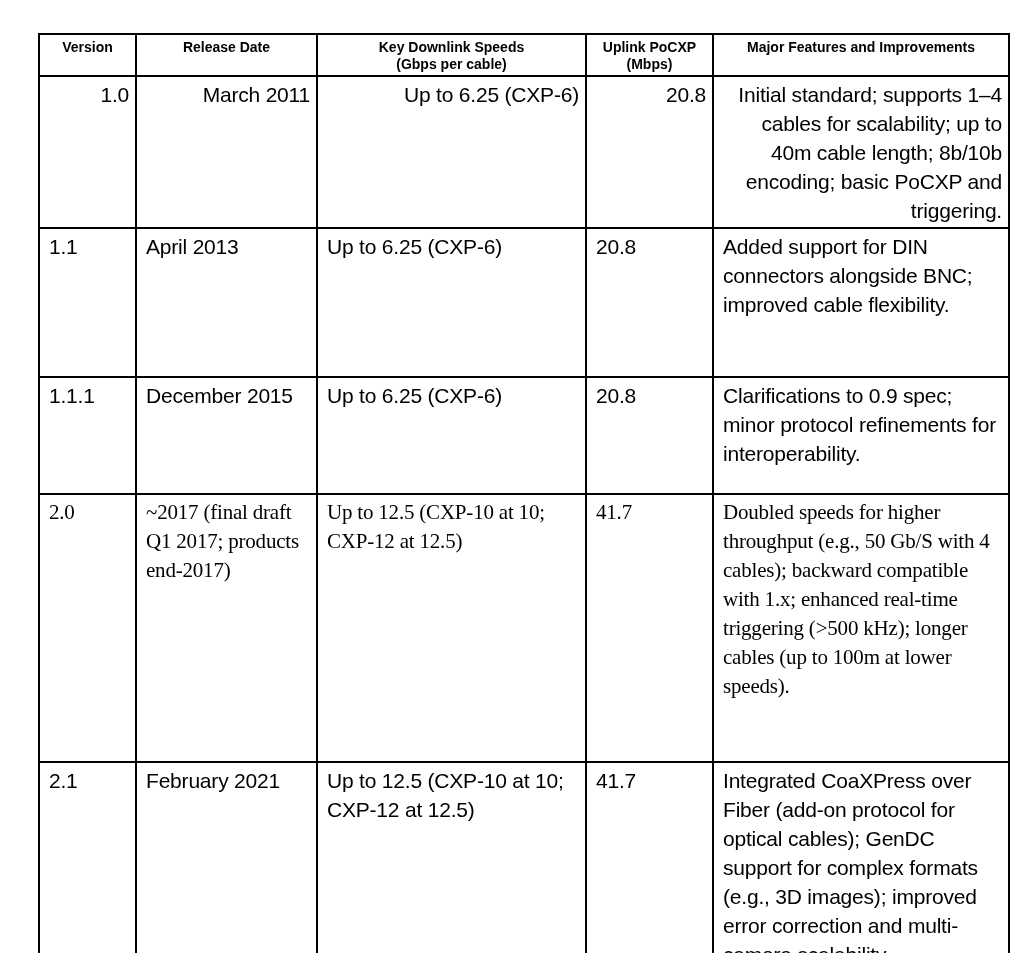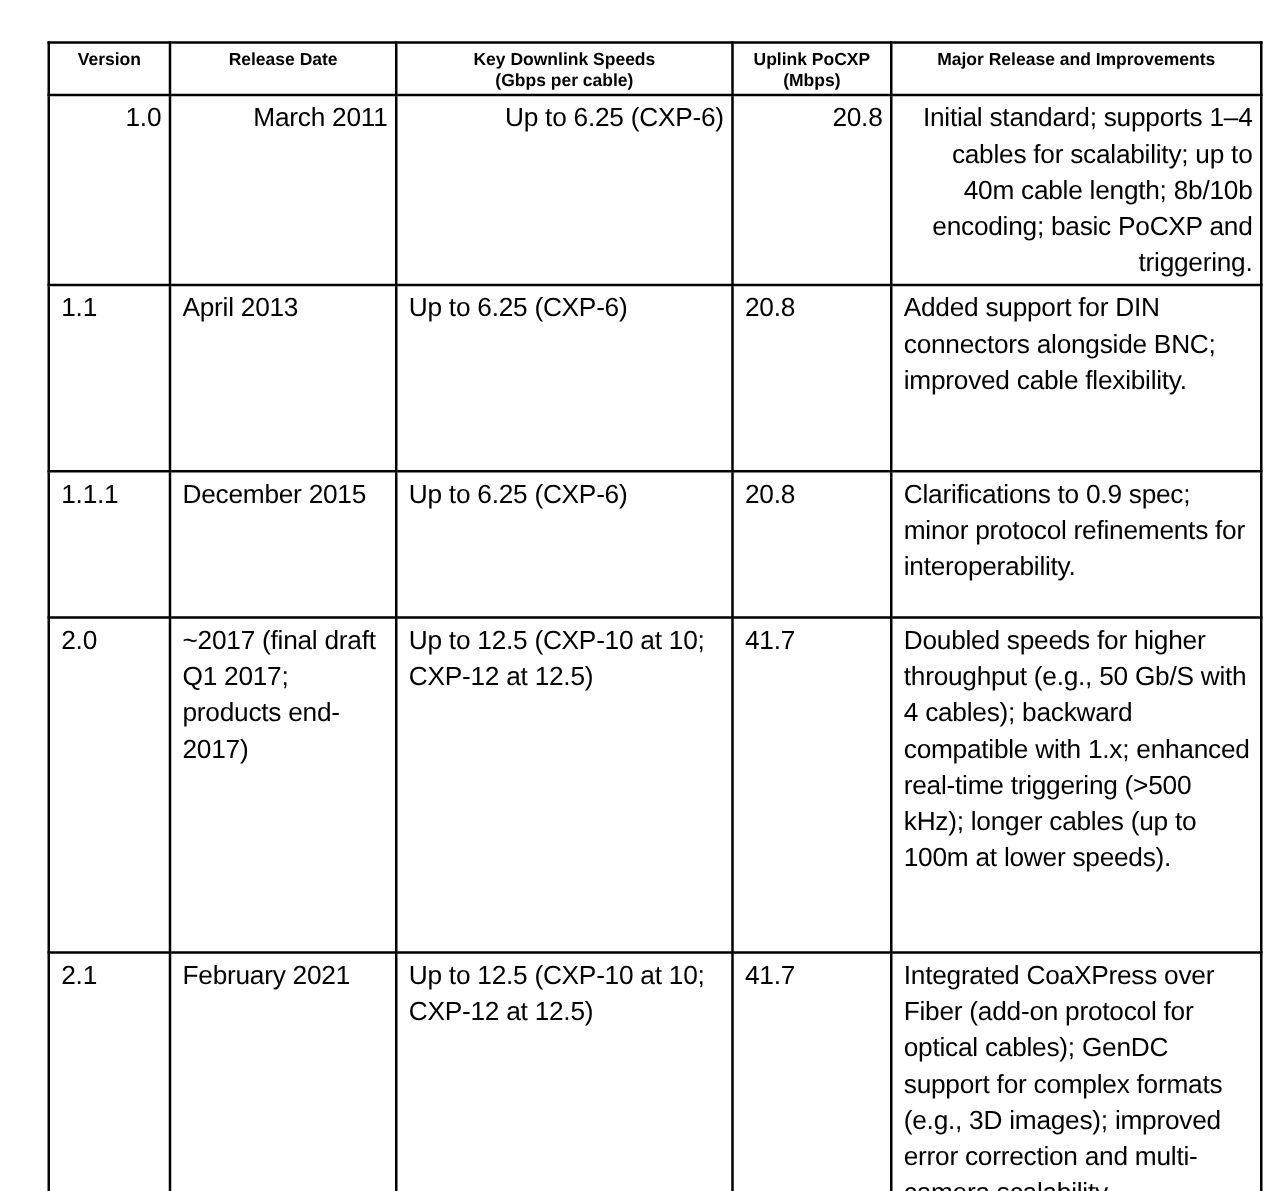--- a/index.html
+++ b/index.html
@@ -40,21 +40,21 @@
     font-weight: 400;
     line-height: 29px;
     padding: 3px 6px 2px 9px;
     letter-spacing: -0.2px;
   }
   .hline { display: block; }
   tr.hrow  { height: 38px; }
   tr.row-0 { height: 151px; text-align: right; }
   tr.row-1 { height: 149px; }
   tr.row-2 { height: 117px; }
-  tr.row-3 { height: 268px; }
+  tr.row-3 { height: 268px; font-family: Liberation Serif, serif; }
   tr.row-4 { height: 194px; }
 </style>
 </head>
 <body>
 
 <table class="version-table">
   <colgroup>
     <col style="width:97px">
     <col style="width:181px">
     <col style="width:269px">
@@ -73,21 +73,21 @@
       </th>
       <th>
         <span class="hline">Key Downlink Speeds</span>
         <span class="hline">(Gbps per cable)</span>
       </th>
       <th>
         <span class="hline">Uplink PoCXP</span>
         <span class="hline">(Mbps)</span>
       </th>
       <th>
-        <span class="hline">Major Release and Improvements</span>
+        <span class="hline">Major Features and Improvements</span>
         <span class="hline"></span>
       </th>
     </tr>
   </thead>
   <tbody>
     <tr class="row-0">
       <td>1.0</td>
       <td>March 2011</td>
       <td>Up to 6.25 (CXP-6)</td>
       <td>20.8</td>

